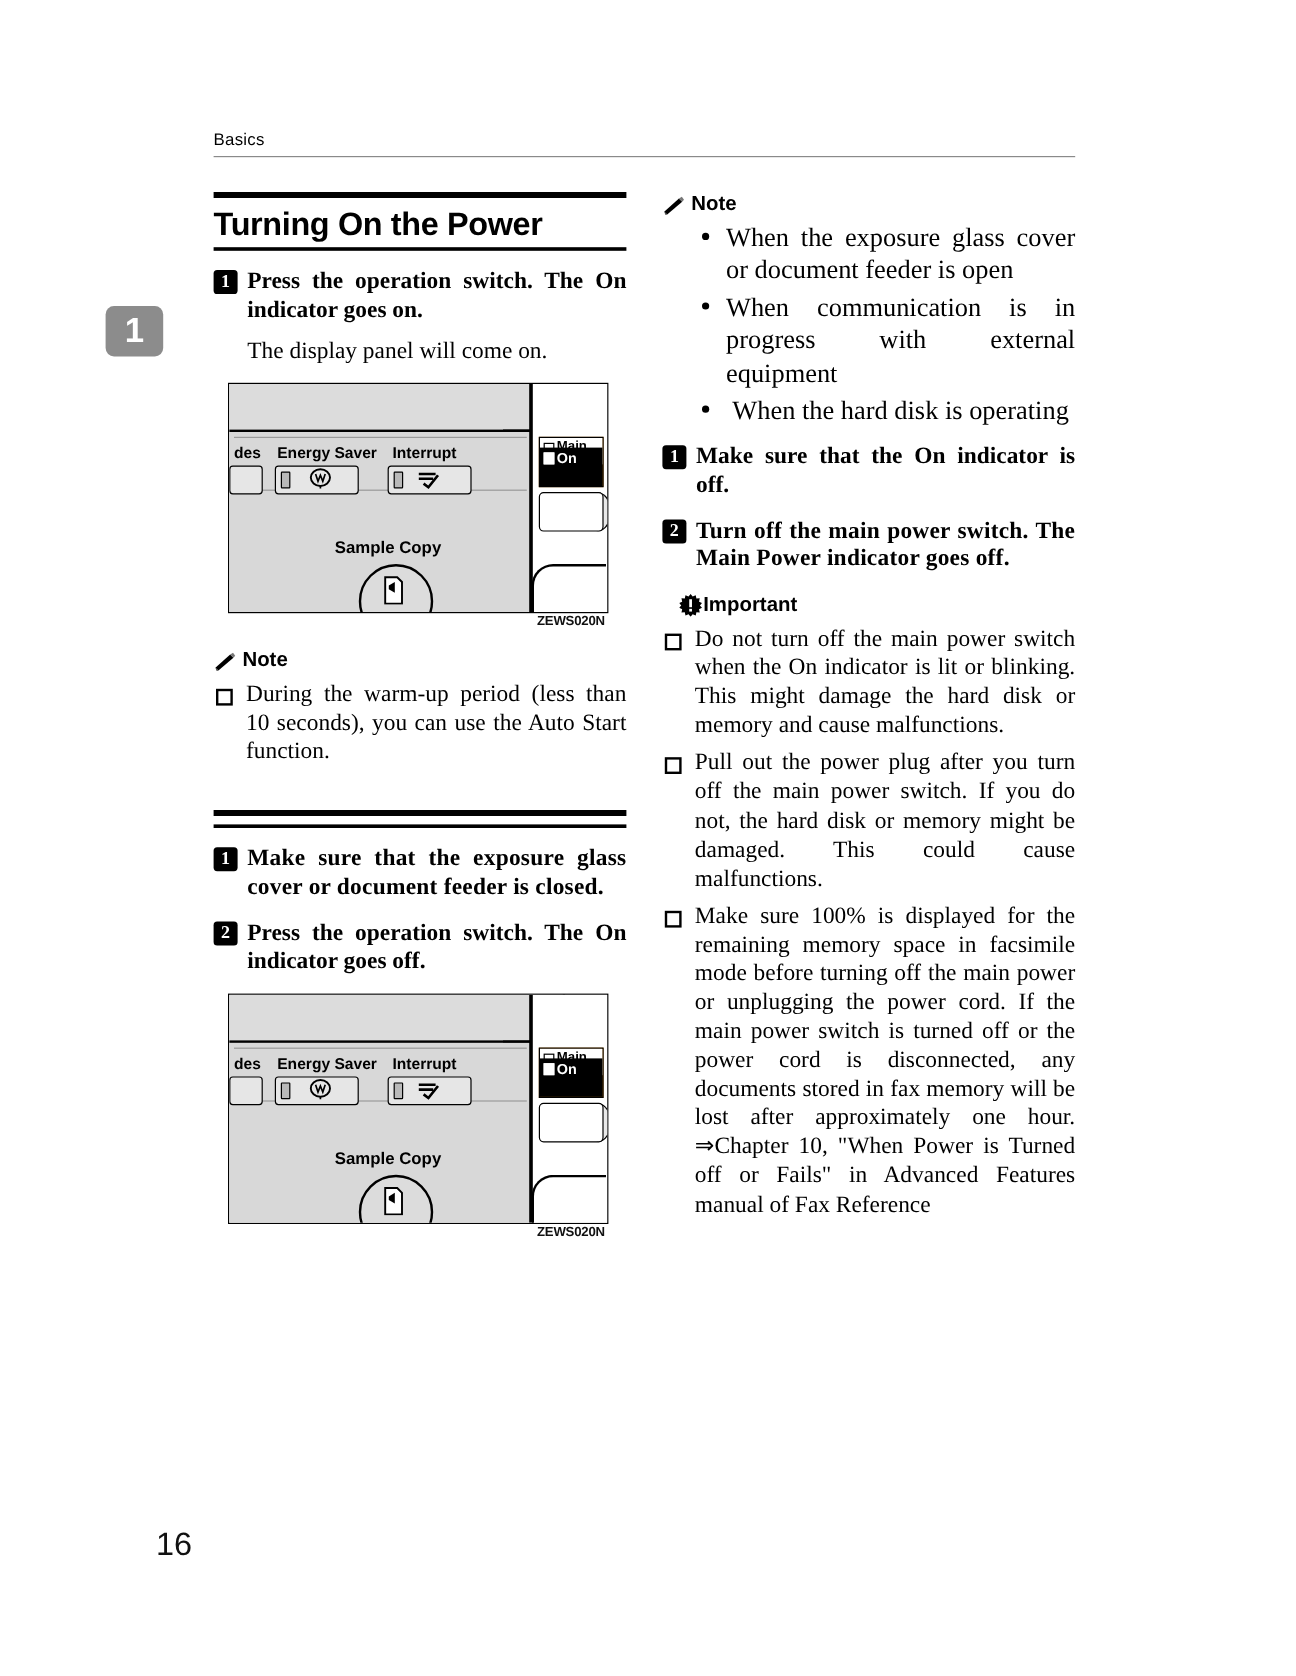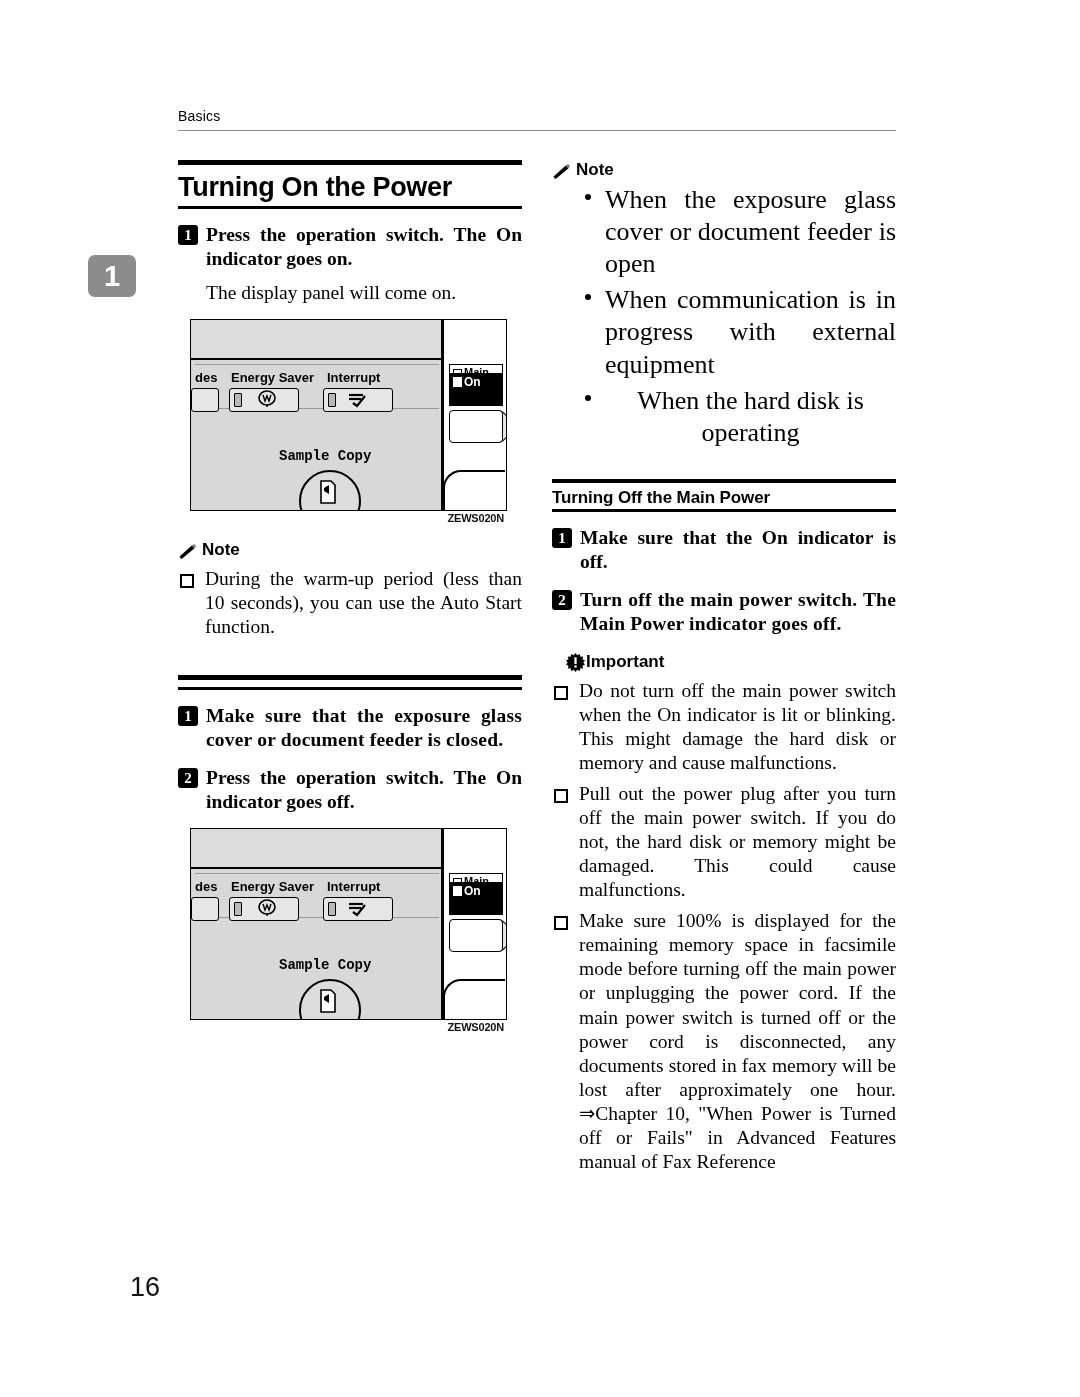--- a/index.html
+++ b/index.html
@@ -170,21 +170,21 @@
     height: 10px;
     border: 2.2px solid #000;
   }
 
   
   .dot-item {
     position: relative;
     padding-left: 26px;
     margin-left: 27px;
     margin-top: 4px;
-    font-size: 26px;
+    font-size: 22px;
     line-height: 1.235;
     text-align: justify;
     text-justify: inter-word;
   }
   .dot-item::before {
     content: "";
     position: absolute;
     left: 6px;
     top: 10px;
     width: 6px;
@@ -319,21 +319,21 @@
     left: 306px; top: 90px;
     width: 10px; height: 31px;
     border: 1.8px solid #000;
     border-left: none;
     border-radius: 0 14px 14px 0;
     background: #e8e8e8;
   }
   .sample-copy-label {
     position: absolute;
     left: 88px; top: 128px;
-    font-family: Liberation Mono, monospace;
+    font-family: Liberation Sans, sans-serif;
     font-size: 14px;
     font-weight: bold;
   }
   .sample-copy-btn {
     position: absolute;
     left: 108px; top: 150px;
     width: 58px; height: 58px;
     border: 2px solid #000;
     border-radius: 50%;
     background: #dcdcdc;
@@ -538,25 +538,20 @@
       <path d="M1.5 13.5 L4 15.8 L16.5 5.2 L13.8 2.4 Z" fill="#000"></path>
       <path d="M13.8 2.4 L16.2 1 L18 3.4 L16.5 5.2 Z" fill="#777"></path>
       <path d="M1.5 13.5 L2.6 16.2 L4 15.8 Z" fill="#444"></path>
     </svg>
     <span>Note</span>
   </div>
   <div class="dot-item">When the exposure glass cover or document feeder is open</div>
   <div class="dot-item">When communication is in progress with external equipment</div>
   <div class="dot-item no-justify">When the hard disk is operating</div>
 
-  <div class="h1-block" style="margin-top:30px;">
-    <div class="h2-rule-top"></div>
-    <div class="h2-text">Turning Off the Main Power</div>
-    <div class="h2-rule-bot"></div>
-  </div>
 
   <div class="step">
     <span class="step-num">1</span>
     <span>Make sure that the On indicator is off.</span>
   </div>
   <div class="step wide-track">
     <span class="step-num">2</span>
     <span>Turn off the main power switch. The Main Power indicator goes off.</span>
   </div>
 

